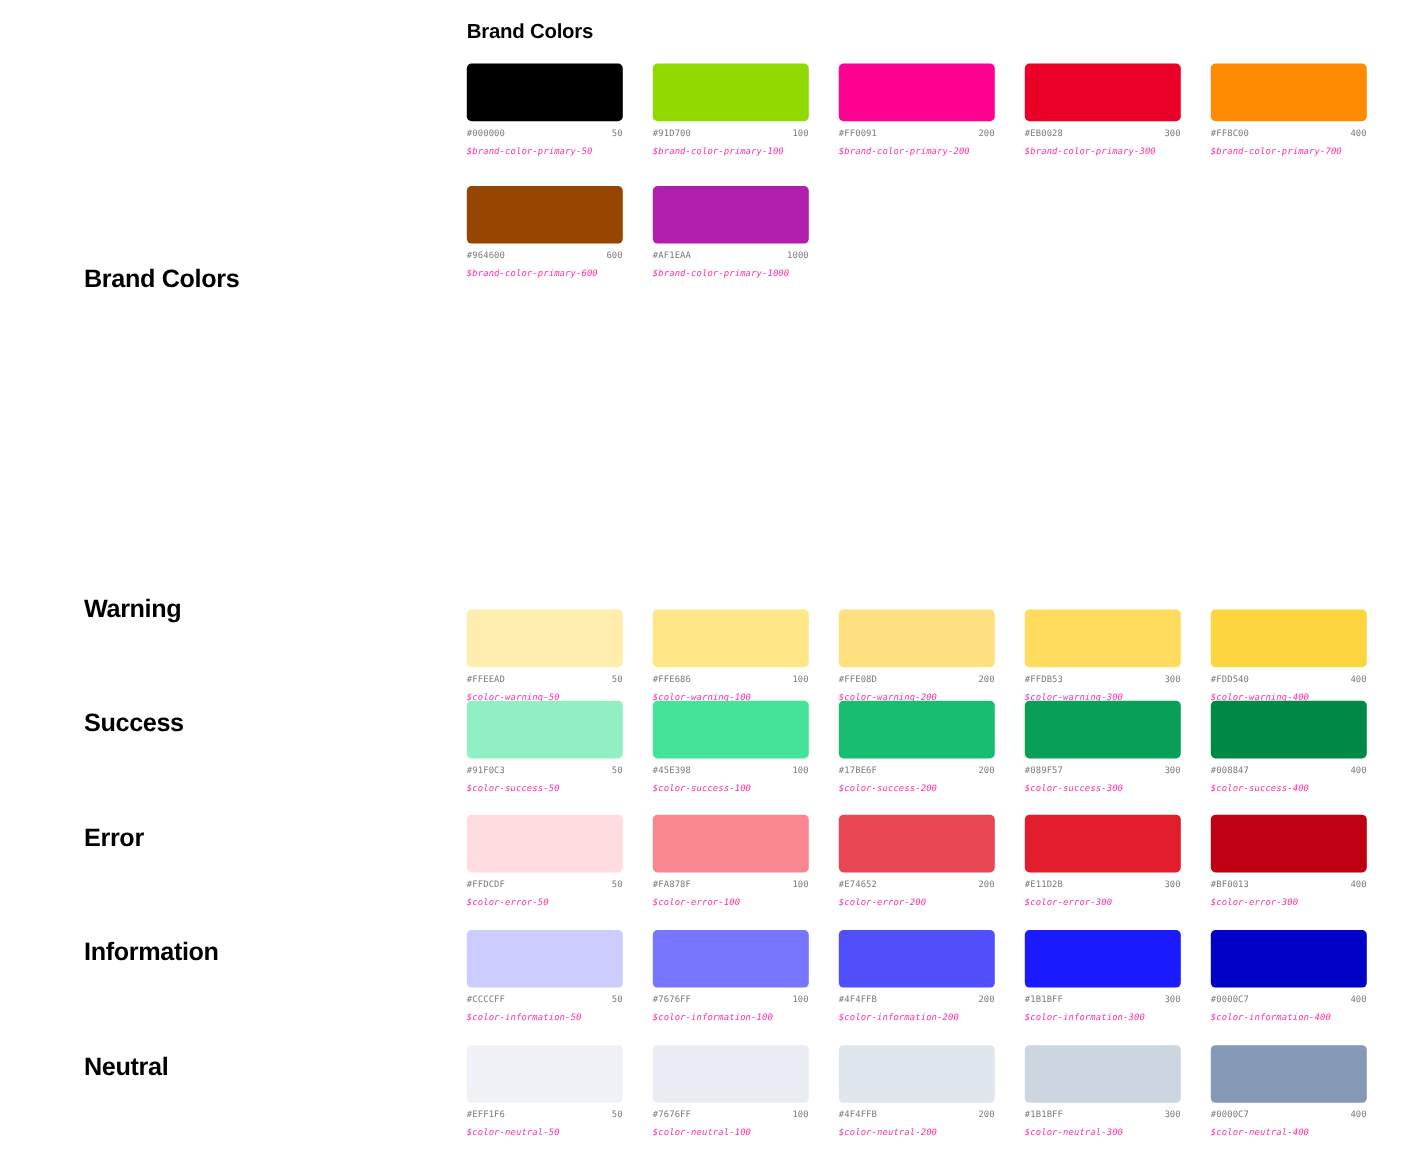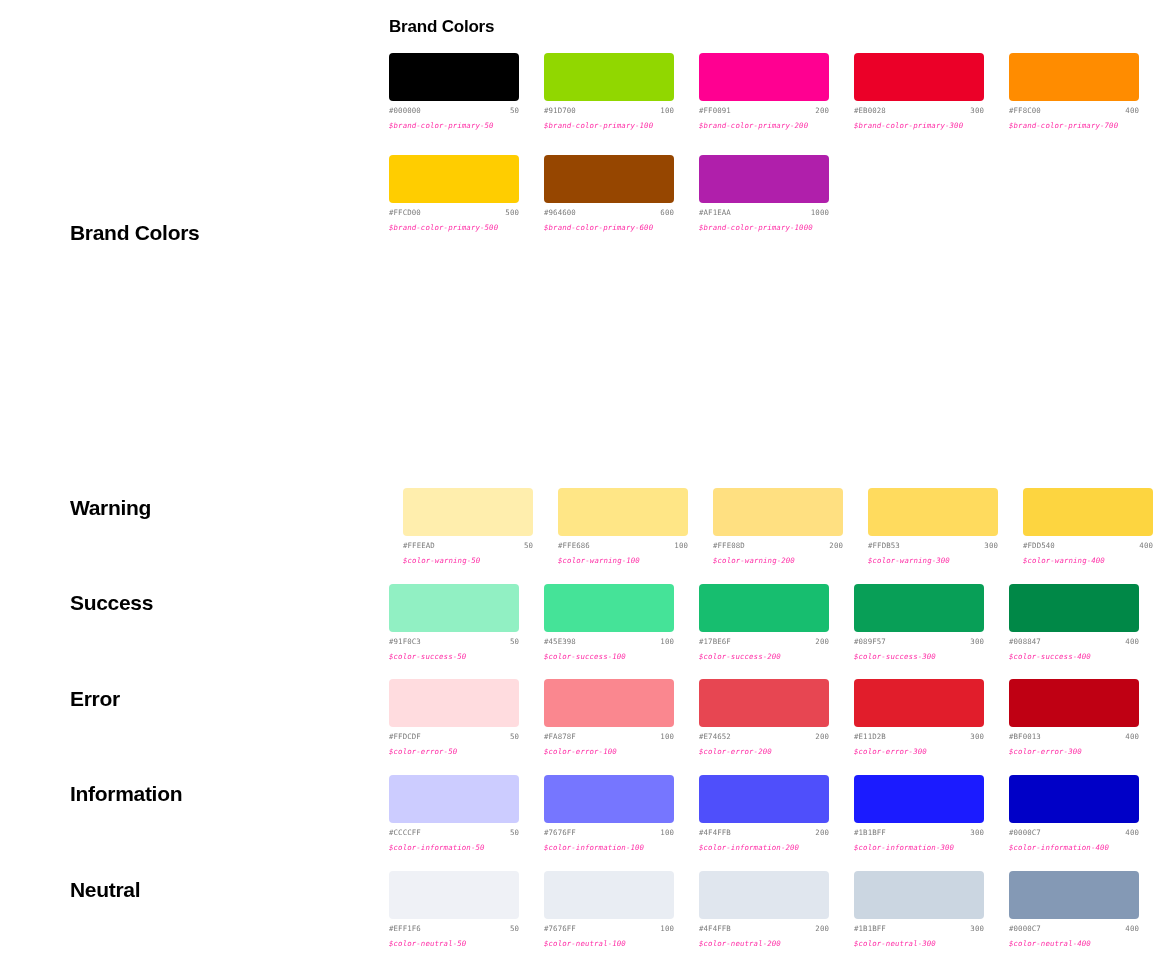--- a/index.html
+++ b/index.html
@@ -129,48 +129,40 @@
         </div>
         <div class="swatch">
           <div class="swatch-chip" style="background: rgb(255, 140, 0);"></div>
           <div class="swatch-meta">
             <span class="swatch-hex">#FF8C00</span>
             <span class="swatch-step">400</span>
           </div>
           <div class="swatch-token">$brand-color-primary-700</div>
         </div>
         <div class="swatch">
-          <div class="swatch-chip" style="background: rgb(255, 205, 0);"></div>
-          <div class="swatch-meta">
-            <span class="swatch-hex">#FFCD00</span>
-            <span class="swatch-step">500</span>
-          </div>
-          <div class="swatch-token">$brand-color-primary-500</div>
-        </div>
-        <div class="swatch">
           <div class="swatch-chip" style="background: rgb(150, 70, 0);"></div>
           <div class="swatch-meta">
             <span class="swatch-hex">#964600</span>
             <span class="swatch-step">600</span>
           </div>
           <div class="swatch-token">$brand-color-primary-600</div>
         </div>
         <div class="swatch">
           <div class="swatch-chip" style="background: rgb(176, 31, 171);"></div>
           <div class="swatch-meta">
             <span class="swatch-hex">#AF1EAA</span>
             <span class="swatch-step">1000</span>
           </div>
           <div class="swatch-token">$brand-color-primary-1000</div>
         </div>
       </div>
     </div>
     <div class="section" style="top: 0px;">
       <div class="section-label" style="top: 497px;">Warning</div>
-      <div class="swatch-grid" style="top: 488px; margin-left: 14px;">
+      <div class="swatch-grid" style="top: 508px;">
         <div class="swatch">
           <div class="swatch-chip" style="background: rgb(255, 238, 173);"></div>
           <div class="swatch-meta">
             <span class="swatch-hex">#FFEEAD</span>
             <span class="swatch-step">50</span>
           </div>
           <div class="swatch-token">$color-warning-50</div>
         </div>
         <div class="swatch">
           <div class="swatch-chip" style="background: rgb(255, 230, 134);"></div>

